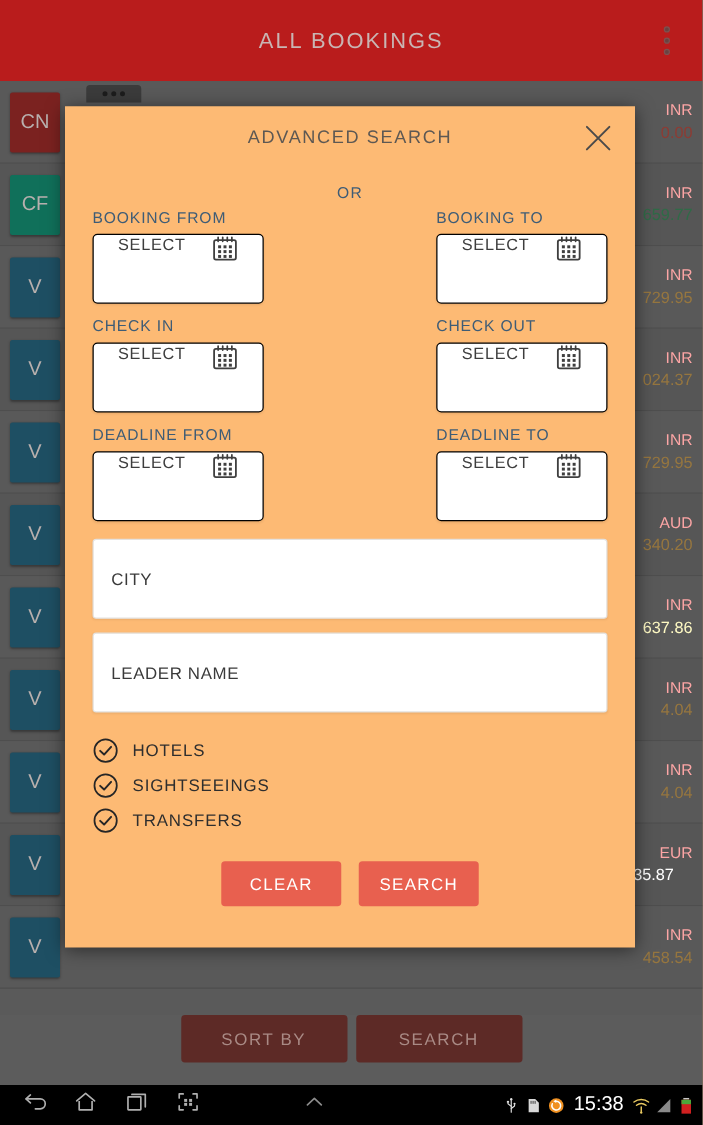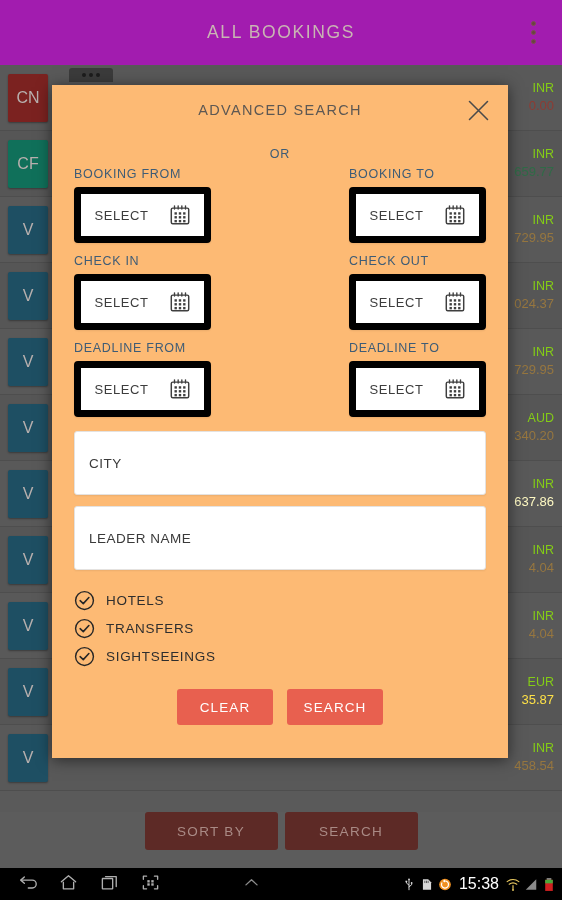--- a/index.html
+++ b/index.html
@@ -8,21 +8,21 @@
     overflow: hidden;
     font-family: "Liberation Sans", sans-serif;
     background: #555555;
   }
   #screen { position: relative; width: 562px; height: 900px; overflow: hidden; }
 
   
   .app-header {
     position: absolute; top: 0; left: 0;
     width: 562px; height: 65px;
-    background: #a21caf;
+    background: #b91c1c;
     display: flex; align-items: center; justify-content: center;
   }
   .app-header-title {
     color: #c9b5b3; font-size: 17.5px; letter-spacing: 1.6px; font-weight: 400;
   }
   .overflow-menu {
     position: absolute; right: 12px; top: 0; height: 65px;
     width: 34px; display: flex; flex-direction: column;
     align-items: center; justify-content: center; gap: 4px;
   }
@@ -49,21 +49,21 @@
   .row-badge {
     width: 40px; height: 48px;
     display: flex; align-items: center; justify-content: center;
     color: #b8b0ae; font-size: 16px; font-weight: 500;
     border-radius: 2px;
     box-shadow: 0 1px 2px rgba(0,0,0,0.35);
   }
   .row-amount {
     text-align: right; line-height: 1.35;
   }
-  .row-amount .cur { color: #84cc16; font-size: 12.5px; display: block; margin-left: 36px; }
+  .row-amount .cur { color: #fca5a5; font-size: 12.5px; display: block; margin-left: 36px; }
   .row-amount .val { font-size: 13px; display: block; }
 
   
   .bottom-bar {
     position: absolute; left: 0; top: 812px;
     width: 562px; height: 56px;
     background: #5c5c5c;
     display: flex; justify-content: center; gap: 7px;
   }
   .bar-btn {
@@ -154,24 +154,24 @@
   .date-col { width: 137px; }
   .field-label {
     color: #3e5c76;
     font-size: 12.5px;
     letter-spacing: 0.7px;
     padding-bottom: 6px;
   }
   .date-box {
     height: 56px; width: 137px;
     background: #ffffff;
-    border: 7px solid #000000;
+    border: 1px solid #000000;
     border-radius: 4px;
     box-shadow: 0 1px 2px rgba(0,0,0,0.08);
-    display: flex; align-items: center; justify-content: center; gap: 20px;
+    display: flex; align-items: flex-start; justify-content: center; gap: 20px;
     cursor: pointer;
   }
   .date-box .sel-text {
     color: #3d3d3d; font-size: 13px; letter-spacing: 0.6px;
   }
   .date-col.right { display: flex; flex-direction: column; align-items: flex-start; }
   .date-row-gap { height: 11px; }
 
   .checks { padding-top: 16px; }
   .check-item {
@@ -272,21 +272,21 @@
         <div class="row-badge" style="background: rgb(30, 79, 99);">V</div>
         <div class="row-amount">
           <span class="cur">INR</span>
           <span class="val" style="color: rgb(150, 118, 63);">4.04</span>
         </div>
       </div>
       <div class="bg-row">
         <div class="row-badge" style="background: rgb(30, 79, 99);">V</div>
         <div class="row-amount">
           <span class="cur">EUR</span>
-          <span class="val" style="color: #fde047;">35.87</span>
+          <span class="val" style="color: #ffffff; text-align: center;">35.87</span>
         </div>
       </div>
       <div class="bg-row">
         <div class="row-badge" style="background: rgb(30, 79, 99);">V</div>
         <div class="row-amount">
           <span class="cur">INR</span>
           <span class="val" style="color: rgb(150, 118, 63);">458.54</span>
         </div>
       </div>
     </div>
@@ -542,28 +542,28 @@
               <circle cx="12" cy="12" r="10.2" fill="none" stroke="#262626" stroke-width="1.6"></circle>
               <path d="M7 12.2 L10.6 15.6 L17 8.6" fill="none" stroke="#262626" stroke-width="1.8" stroke-linecap="round" stroke-linejoin="round"></path>
             </svg>
             <span class="check-label">HOTELS</span>
           </div>
           <div class="check-item">
             <svg viewBox="0 0 24 24" width="21" height="21">
               <circle cx="12" cy="12" r="10.2" fill="none" stroke="#262626" stroke-width="1.6"></circle>
               <path d="M7 12.2 L10.6 15.6 L17 8.6" fill="none" stroke="#262626" stroke-width="1.8" stroke-linecap="round" stroke-linejoin="round"></path>
             </svg>
-            <span class="check-label">TRANSFERS</span>
+            <span class="check-label">SIGHTSEEINGS</span>
           </div>
           <div class="check-item">
             <svg viewBox="0 0 24 24" width="21" height="21">
               <circle cx="12" cy="12" r="10.2" fill="none" stroke="#262626" stroke-width="1.6"></circle>
               <path d="M7 12.2 L10.6 15.6 L17 8.6" fill="none" stroke="#262626" stroke-width="1.8" stroke-linecap="round" stroke-linejoin="round"></path>
             </svg>
-            <span class="check-label">SIGHTSEEINGS</span>
+            <span class="check-label">TRANSFERS</span>
           </div>
         </div>
 
       <div class="btn-row">
         <button class="dlg-btn" style="background: rgb(232, 96, 79);">CLEAR</button>
         <button class="dlg-btn" style="background: rgb(232, 96, 79);">SEARCH</button>
       </div>
 
     </div>
   </div>

